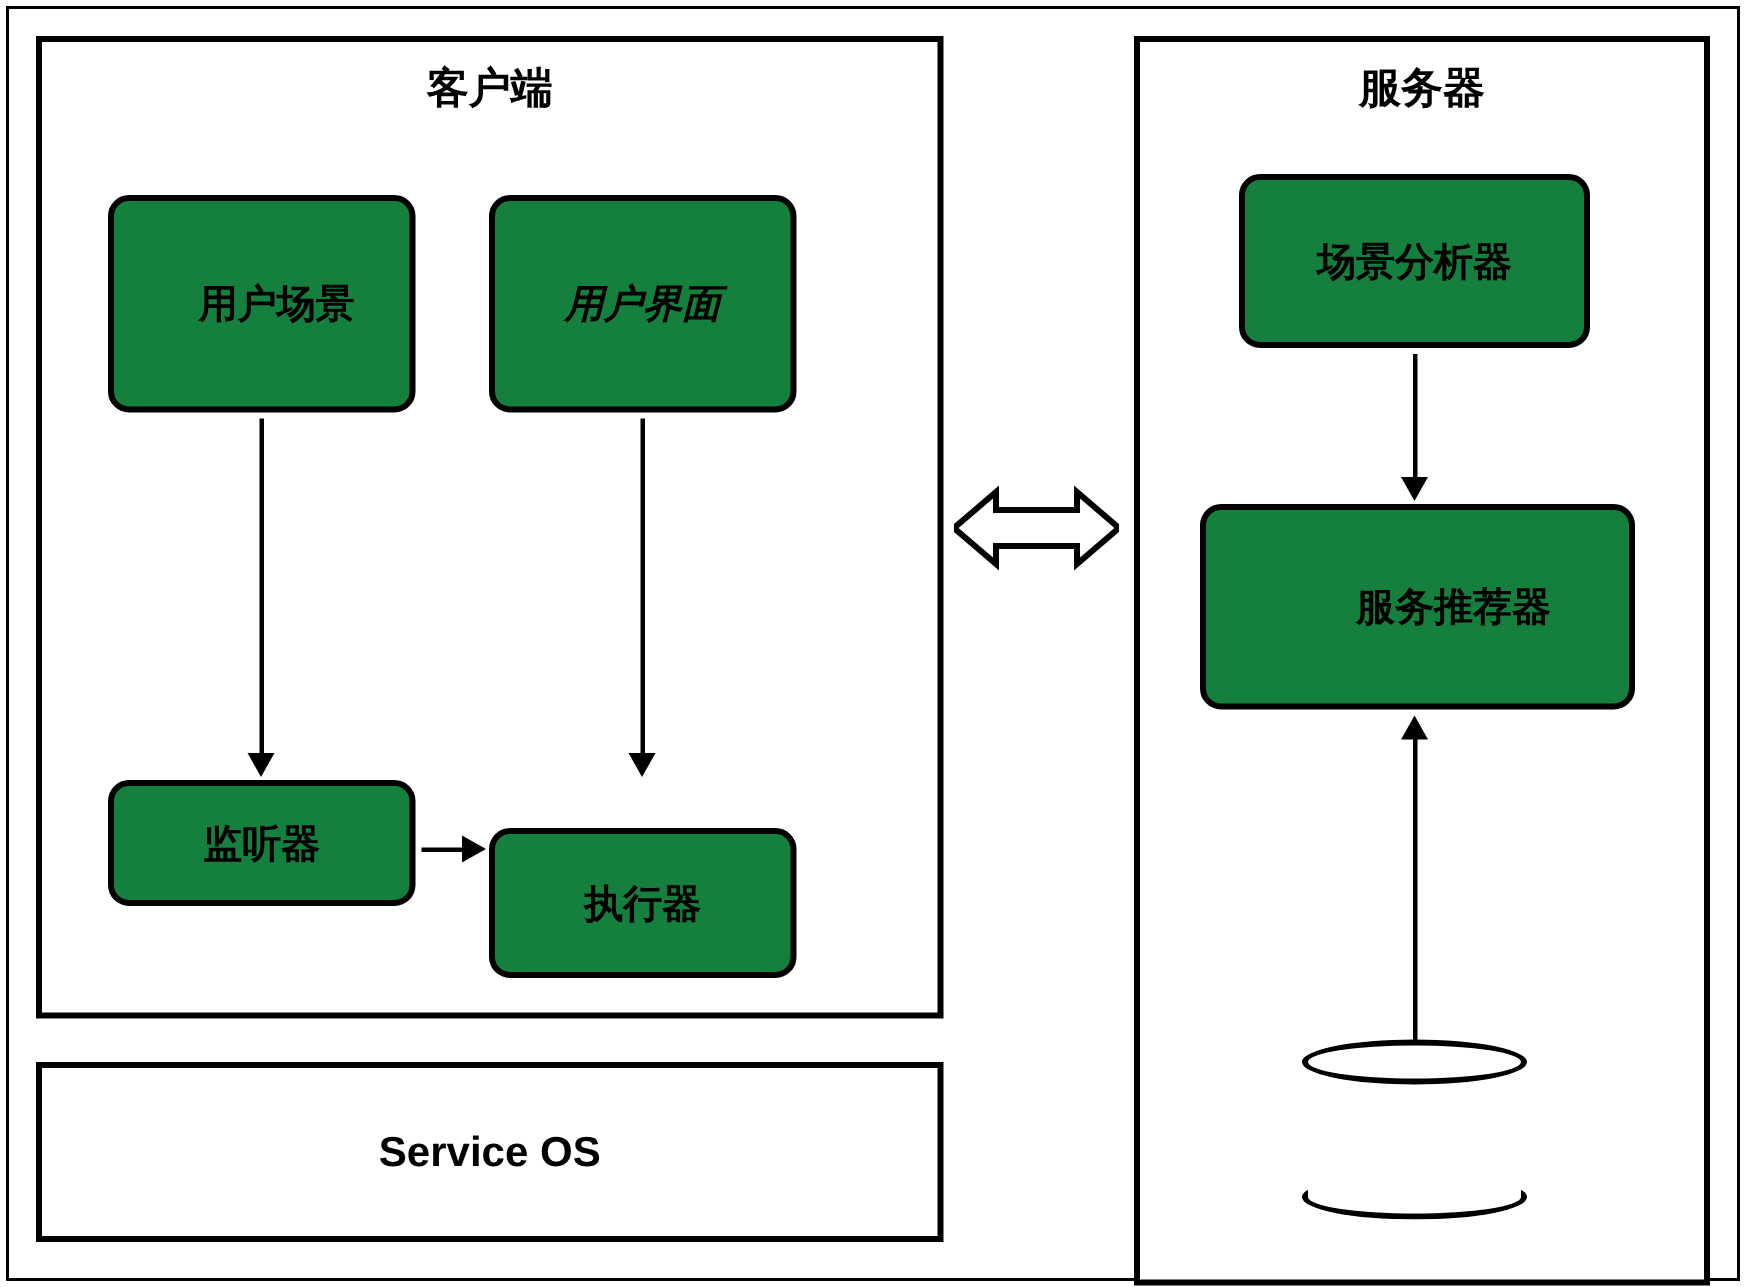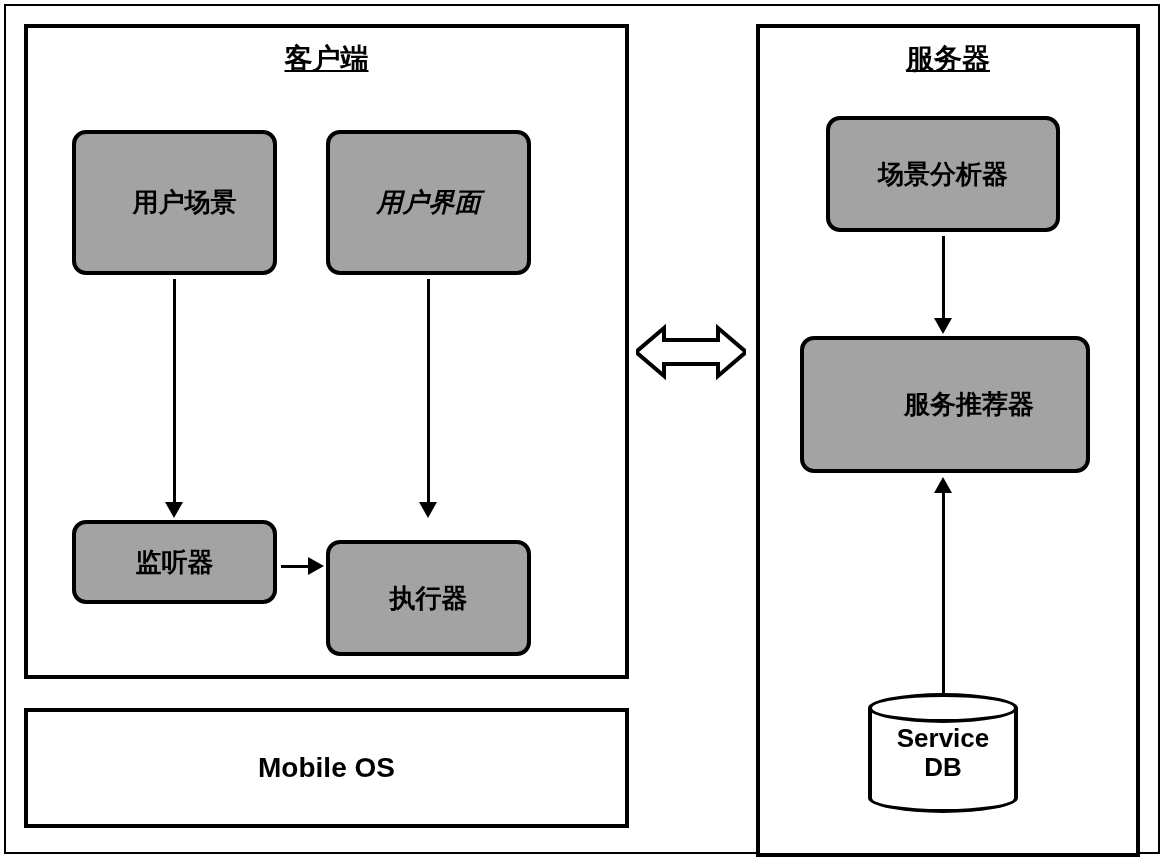--- a/index.html
+++ b/index.html
@@ -28,30 +28,29 @@
       background: #fff;
     }
     .box-title {
       position: absolute;
       top: 12px;
       left: 50%;
       transform: translateX(-50%);
       font-size: 28px;
       font-weight: bold;
       white-space: nowrap;
-      text-decoration: underline;
     }
     .module-box {
       position: absolute;
       border: 4px solid #000;
       border-radius: 14px;
       display: flex;
       align-items: center;
       justify-content: center;
-      background: #a3a3a3;
+      background: #15803d;
       font-size: 26px;
       font-weight: bold;
       text-align: center;
       white-space: nowrap;
     }
     .plain-box {
       position: absolute;
       border: 4px solid #000;
       display: flex;
       align-items: center;
@@ -161,54 +160,50 @@
 
 <div class="container-box" style="left:24px; top:24px; width:605px; height:655px;">
   <div class="box-title">客户端</div>
 </div>
 
 <div class="container-box" style="left:756px; top:24px; width:384px; height:833px;">
   <div class="box-title">服务器</div>
 </div>
 
 <div class="plain-box" style="left:24px; top:708px; width:605px; height:120px;">
-  <span>Mobile OS</span>
+  <span>Service OS</span>
 </div>
 
 <div class="module-box" style="left:72px; top:130px; width:205px; height:145px;padding-left:20px;">
   <span>用户场景</span>
 </div>
 
 <div class="module-box" style="left:326px; top:130px; width:205px; height:145px;font-style:italic;">
   <span>用户界面</span>
 </div>
 
 <div class="module-box" style="left:72px; top:520px; width:205px; height:84px;">
   <span>监听器</span>
 </div>
 
-<div class="module-box" style="left:326px; top:540px; width:205px; height:116px;">
+<div class="module-box" style="left:326px; top:552px; width:205px; height:100px;">
   <span>执行器</span>
 </div>
 
 <div class="module-box" style="left:826px; top:116px; width:234px; height:116px;">
   <span>场景分析器</span>
 </div>
 
 <div class="module-box" style="left:800px; top:336px; width:290px; height:137px;padding-left:48px;">
   <span>服务推荐器</span>
 </div>
 
 <div class="db-cylinder" style="left:868px; top:693px;">
   <div class="db-bottom"></div>
   <div class="db-bottom-fill"></div>
-  <div class="db-body">
-    <span>Service</span>
-    <span>DB</span>
-  </div>
   <div class="db-top"></div>
 </div>
 
 <div class="arrow-vert" style="left:173px; top:279px; height:226px;"></div>
 <div class="arrowhead-down" style="left:165px; top:502px;"></div>
 
 <div class="arrow-vert" style="left:427px; top:279px; height:226px;"></div>
 <div class="arrowhead-down" style="left:419px; top:502px;"></div>
 
 <div class="arrow-horiz" style="left:281px; top:565px; width:30px;"></div>

